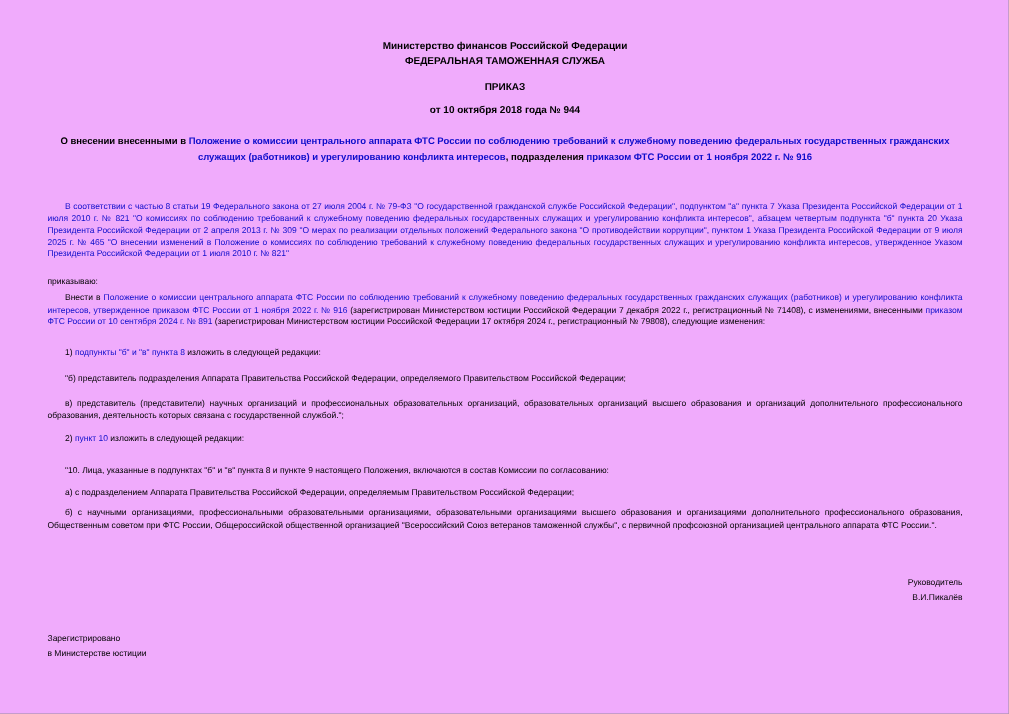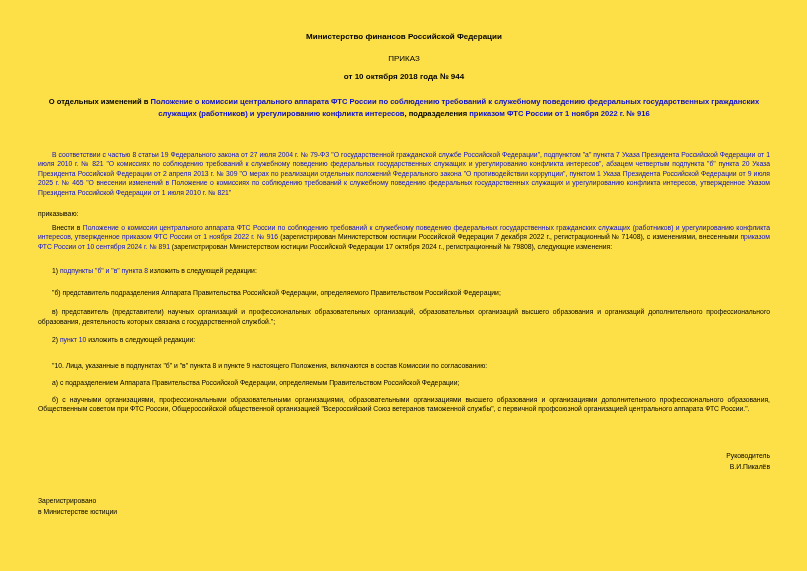--- a/index.html
+++ b/index.html
@@ -1,24 +1,24 @@
 <!DOCTYPE html>
 <html style="--link: #0d0dcb;"><head>
 <meta charset="utf-8">
 <style>
   html,body { margin:0; padding:0; background:#888; }
   .page {
-    width:807px; height:571px; background:#fde047; position:relative;
+    width:807px; height:571px; background:#f0abfc; position:relative;
     font-family:"Liberation Sans", sans-serif; color:#000;
     box-sizing:border-box; padding:31px 37px 0 38px; overflow:hidden;
     margin:0 auto;
   }
   .center { text-align:center; }
   .hdr   { font-weight:bold; font-size:8px; line-height:11.5px; }
-  .doctype { font-weight:normal; font-size:8px; margin-top:11px; }
+  .doctype { font-weight:bold; font-size:8px; margin-top:11px; }
   .docdate { font-weight:bold; font-size:8px; margin-top:9px; }
   .title { font-weight:bold; font-size:7.6px; line-height:12.5px; margin-top:15px; }
   .para  { font-size:6.8px; line-height:9.5px; text-align:justify; text-indent:14px; margin:0; }
   .noind { text-indent:0; }
   .lnk   { color:var(--link,#0d0dcb); }
   .mtp1  { margin-top:29px; }
   .mtprik{ margin-top:12px; }
   .mtp2  { margin-top:4px;  }
   .mtp3  { margin-top:15px; }
   .mtp4  { margin-top:12px; }
@@ -30,25 +30,26 @@
   .sig   { margin-top:36px; text-align:right; font-size:6.8px; line-height:11.5px; }
   .reg   { margin-top:22px; text-align:left; font-size:6.8px; line-height:11.5px; }
 </style>
 </head>
 <body>
 
 <div class="page">
 
   <div class="center">
     <div class="hdr">Министерство финансов Российской Федерации</div>
+    <div class="hdr">ФЕДЕРАЛЬНАЯ ТАМОЖЕННАЯ СЛУЖБА</div>
     <div class="doctype">ПРИКАЗ</div>
     <div class="docdate">от 10 октября 2018 года № 944</div>
   </div>
 
-  <div class="title center"><span>О отдельных изменений в </span><span class="lnk">Положение о комиссии центрального аппарата ФТС России по соблюдению требований к служебному поведению федеральных государственных гражданских служащих (работников) и урегулированию конфликта интересов</span><span>, подразделения </span><span class="lnk">приказом ФТС России от 1 ноября 2022 г. № 916</span></div>
+  <div class="title center"><span>О внесении внесенными в </span><span class="lnk">Положение о комиссии центрального аппарата ФТС России по соблюдению требований к служебному поведению федеральных государственных гражданских служащих (работников) и урегулированию конфликта интересов</span><span>, подразделения </span><span class="lnk">приказом ФТС России от 1 ноября 2022 г. № 916</span></div>
 
   <div>
     <p class="para mtp1"><span class="lnk">В соответствии с частью 8 статьи 19 Федерального закона от 27 июля 2004 г. № 79-ФЗ "О государственной гражданской службе Российской Федерации", подпунктом "а" пункта 7 Указа Президента Российской Федерации от 1 июля 2010 г. № 821 "О комиссиях по соблюдению требований к служебному поведению федеральных государственных служащих и урегулированию конфликта интересов", абзацем четвертым подпункта "б" пункта 20 Указа Президента Российской Федерации от 2 апреля 2013 г. № 309 "О мерах по реализации отдельных положений Федерального закона "О противодействии коррупции", пунктом 1 Указа Президента Российской Федерации от 9 июля 2025 г. № 465 "О внесении изменений в Положение о комиссиях по соблюдению требований к служебному поведению федеральных государственных служащих и урегулированию конфликта интересов, утвержденное Указом Президента Российской Федерации от 1 июля 2010 г. № 821"</span></p>
     <p class="para noind mtprik"><span>приказываю:</span></p>
     <p class="para mtp2"><span>Внести в </span><span class="lnk">Положение о комиссии центрального аппарата ФТС России по соблюдению требований к служебному поведению федеральных государственных гражданских служащих (работников) и урегулированию конфликта интересов, утвержденное приказом ФТС России от 1 ноября 2022 г. № 916</span><span> (зарегистрирован Министерством юстиции Российской Федерации 7 декабря 2022 г., регистрационный № 71408), с изменениями, внесенными </span><span class="lnk">приказом ФТС России от 10 сентября 2024 г. № 891</span><span> (зарегистрирован Министерством юстиции Российской Федерации 17 октября 2024 г., регистрационный № 79808), следующие изменения:</span></p>
     <p class="para mtp3"><span>1) </span><span class="lnk">подпункты "б" и "в" пункта 8</span><span> изложить в следующей редакции:</span></p>
     <p class="para mtp4"><span>"б) представитель подразделения Аппарата Правительства Российской Федерации, определяемого Правительством Российской Федерации;</span></p>
     <p class="para mtp5"><span>в) представитель (представители) научных организаций и профессиональных образовательных организаций, образовательных организаций высшего образования и организаций дополнительного профессионального образования, деятельность которых связана с государственной службой.";</span></p>
     <p class="para mtp6"><span>2) </span><span class="lnk">пункт 10</span><span> изложить в следующей редакции:</span></p>
     <p class="para mtp7"><span>"10. Лица, указанные в подпунктах "б" и "в" пункта 8 и пункте 9 настоящего Положения, включаются в состав Комиссии по согласованию:</span></p>

